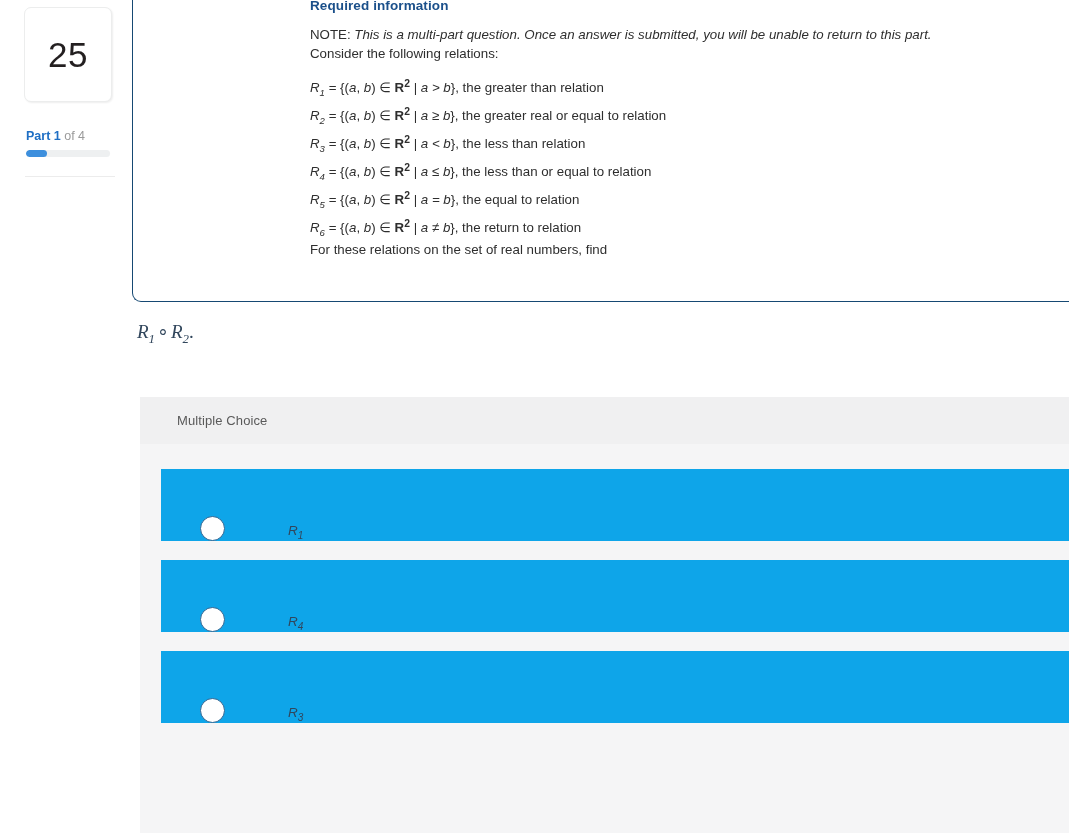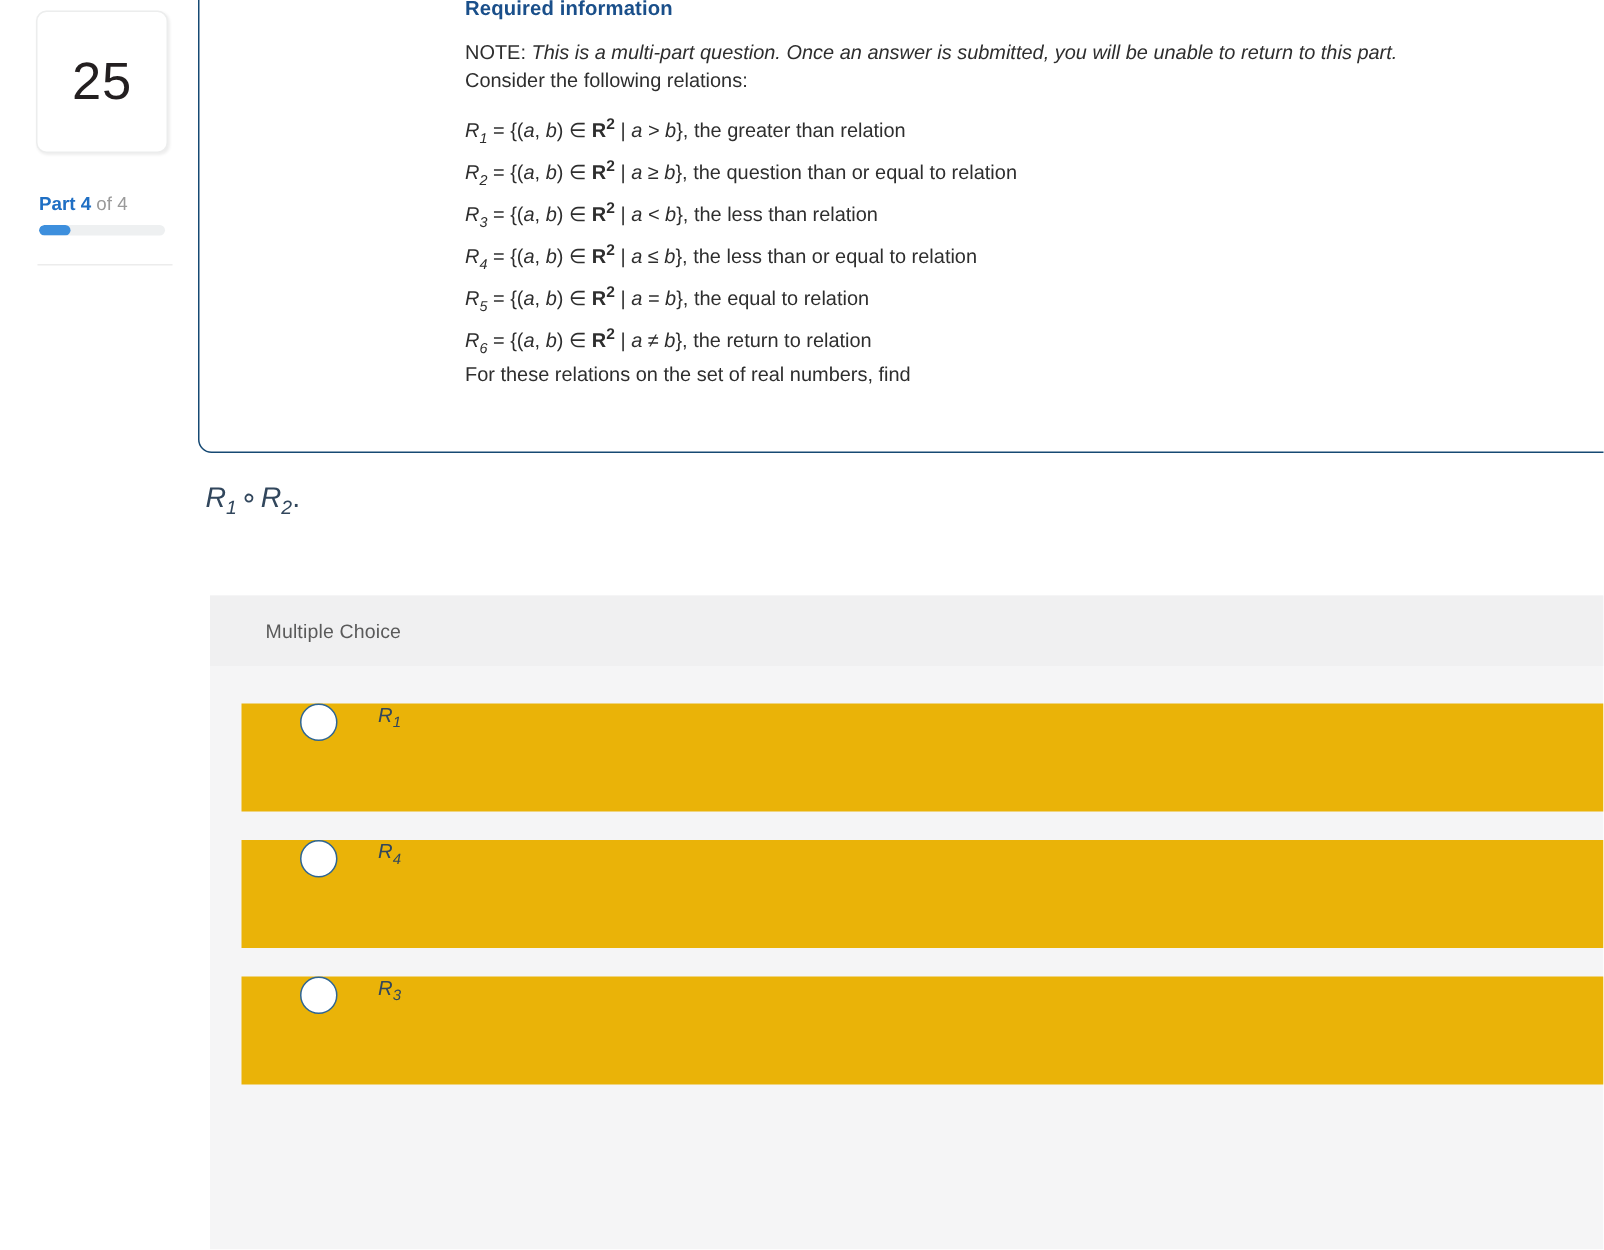--- a/index.html
+++ b/index.html
@@ -159,21 +159,21 @@
     color: #2e2e2e;
     margin: 2px 0 0 0;
     line-height: 1.45;
   }
 
   
   .prompt {
     position: absolute;
     left: 137px;
     top: 320px;
-    font-family: Liberation Sans, sans-serif;
+    font-family: Liberation Serif, serif;
     font-size: 19px;
     color: #31465c;
   }
   .prompt .mi {
     font-style: italic;
   }
   .prompt sub {
     font-size: 0.68em;
     font-style: italic;
   }
@@ -205,23 +205,24 @@
     letter-spacing: 0.1px;
   }
   .options {
     padding-top: 25px;
   }
   .option-row {
     position: relative;
     margin: 0 0 19px 21px;
     width: 908px;
     height: 72px;
-    background: #eab308;
+    background: #0ea5e9;
     display: flex;
-    align-items: flex-start;
+    align-items: flex-end;
+    gap: 36px;
   }
   .radio {
     width: 25px;
     height: 25px;
     border: 1.6px solid #2e6593;
     border-radius: 50%;
     background: #ffffff;
     box-sizing: border-box;
     margin-left: 39px;
     flex: 0 0 auto;
@@ -243,37 +244,37 @@
 </head>
 <body>
 
 <div id="screen">
 
   <div class="rail">
     <div class="qnum-card">
       <span class="qnum">25</span>
     </div>
     <div class="part-label">
-      <b>Part 4</b><span> of 4</span>
+      <b>Part 1</b><span> of 4</span>
     </div>
     <div class="progress-track">
       <div class="progress-fill" id="progress-fill" style="width: 25%;"></div>
     </div>
     <div class="rail-divider"></div>
   </div>
 
   <div class="callout">
 
     <div class="callout-inner">
       <p class="callout-title">Required information</p>
       <p class="note-line"><span>NOTE: </span><span class="note-em">This is a multi-part question. Once an answer is submitted, you will be unable to return to this part.</span></p>
       <p class="consider-line">Consider the following relations:</p>
       <div id="relations-list">
           <p class="rel-line"><span class="sym">R</span><sub>1</sub><span> = {(</span><span class="sym">a</span><span>, </span><span class="sym">b</span><span>) ∈ </span><span class="setR">R</span><sup>2</sup><span> | </span><span class="sym">a &gt; b</span><span>}</span><span>, the greater than relation</span></p>
-          <p class="rel-line"><span class="sym">R</span><sub>2</sub><span> = {(</span><span class="sym">a</span><span>, </span><span class="sym">b</span><span>) ∈ </span><span class="setR">R</span><sup>2</sup><span> | </span><span class="sym">a ≥ b</span><span>}</span><span>, the question than or equal to relation</span></p>
+          <p class="rel-line"><span class="sym">R</span><sub>2</sub><span> = {(</span><span class="sym">a</span><span>, </span><span class="sym">b</span><span>) ∈ </span><span class="setR">R</span><sup>2</sup><span> | </span><span class="sym">a ≥ b</span><span>}</span><span>, the greater real or equal to relation</span></p>
           <p class="rel-line"><span class="sym">R</span><sub>3</sub><span> = {(</span><span class="sym">a</span><span>, </span><span class="sym">b</span><span>) ∈ </span><span class="setR">R</span><sup>2</sup><span> | </span><span class="sym">a &lt; b</span><span>}</span><span>, the less than relation</span></p>
           <p class="rel-line"><span class="sym">R</span><sub>4</sub><span> = {(</span><span class="sym">a</span><span>, </span><span class="sym">b</span><span>) ∈ </span><span class="setR">R</span><sup>2</sup><span> | </span><span class="sym">a ≤ b</span><span>}</span><span>, the less than or equal to relation</span></p>
           <p class="rel-line"><span class="sym">R</span><sub>5</sub><span> = {(</span><span class="sym">a</span><span>, </span><span class="sym">b</span><span>) ∈ </span><span class="setR">R</span><sup>2</sup><span> | </span><span class="sym">a = b</span><span>}</span><span>, the equal to relation</span></p>
           <p class="rel-line"><span class="sym">R</span><sub>6</sub><span> = {(</span><span class="sym">a</span><span>, </span><span class="sym">b</span><span>) ∈ </span><span class="setR">R</span><sup>2</sup><span> | </span><span class="sym">a ≠ b</span><span>}</span><span>, the return to relation</span></p>
         </div>
       <p class="for-these">For these relations on the set of real numbers, find</p>
     </div>
   </div>
 
   <div class="prompt">

